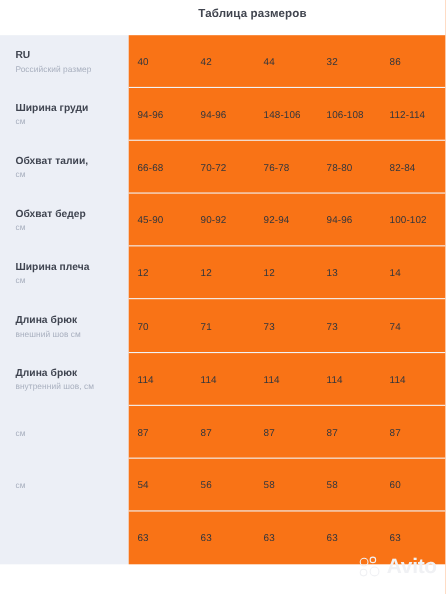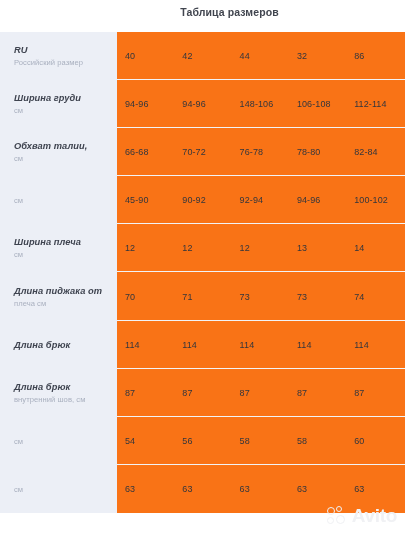--- a/index.html
+++ b/index.html
@@ -66,21 +66,20 @@
     display: flex;
     flex-direction: column;
     justify-content: center;
   }
   .label-main {
     font-size: 9.3px;
     font-weight: 700;
     color: #3f4450;
     line-height: 12px;
     letter-spacing: 0.05px;
-    font-style: italic;
   }
   .label-sub {
     font-size: 7.6px;
     font-weight: 400;
     color: #a9b0bf;
     line-height: 11px;
     margin-top: 1px;
     letter-spacing: 0.05px;
   }
 
@@ -161,32 +160,30 @@
     </div>
     <div class="label-cell">
       <span class="label-main">Ширина груди</span>
       <span class="label-sub">см</span>
     </div>
     <div class="label-cell">
       <span class="label-main">Обхват талии,</span>
       <span class="label-sub">см</span>
     </div>
     <div class="label-cell">
+      <span class="label-main">Обхват бедер</span>
       <span class="label-sub">см</span>
     </div>
     <div class="label-cell">
       <span class="label-main">Ширина плеча</span>
       <span class="label-sub">см</span>
     </div>
     <div class="label-cell">
-      <span class="label-main">Длина пиджака от</span>
-      <span class="label-sub">плеча см</span>
-    </div>
-    <div class="label-cell">
       <span class="label-main">Длина брюк</span>
+      <span class="label-sub">внешний шов см</span>
     </div>
     <div class="label-cell">
       <span class="label-main">Длина брюк</span>
       <span class="label-sub">внутренний шов, см</span>
     </div>
     <div class="label-cell">
       <span class="label-sub">см</span>
     </div>
     <div class="label-cell">
       <span class="label-sub">см</span>

